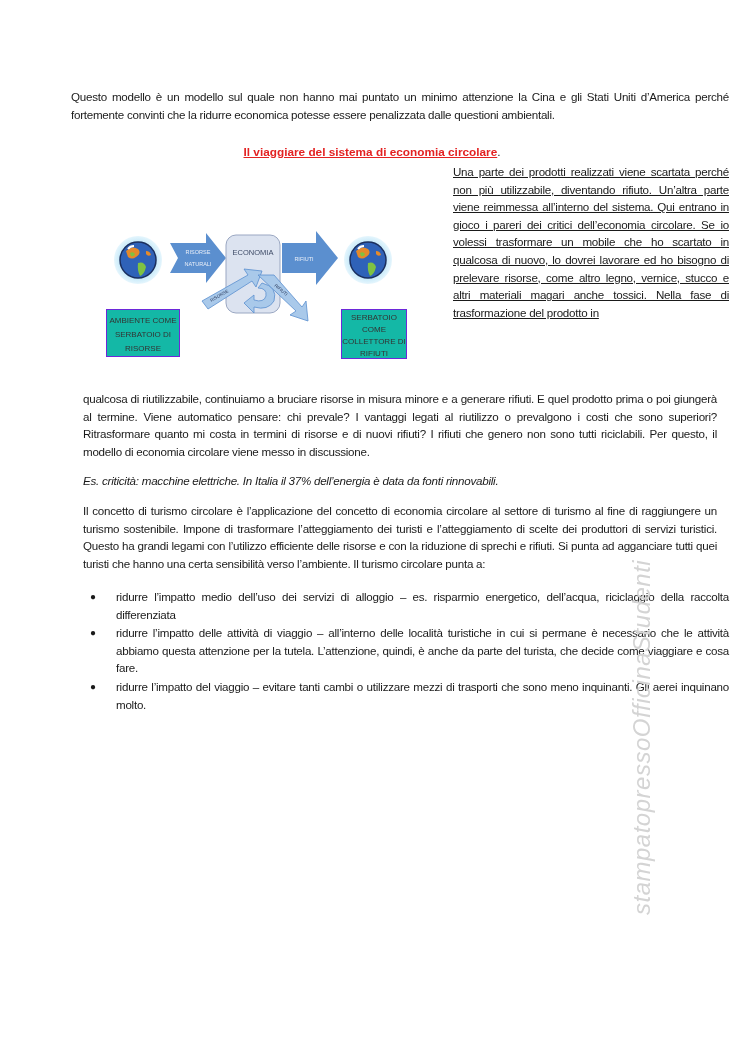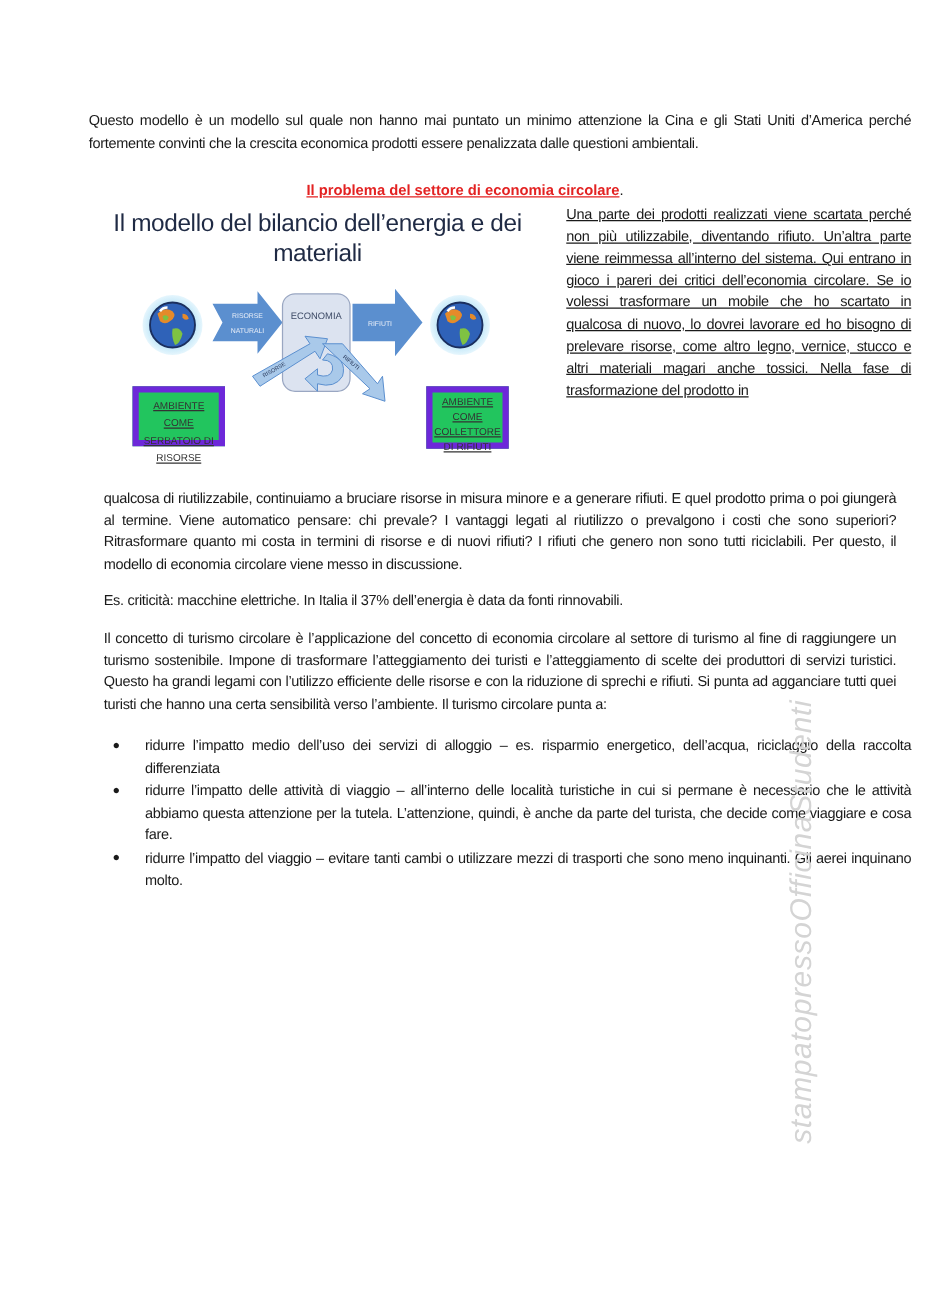--- a/index.html
+++ b/index.html
@@ -14,40 +14,39 @@
   .heading .dot { color: #1a1a1a; font-weight: normal; }
   .sidecol { position: absolute; left: 453px; top: 163px; width: 276px; text-decoration: underline; }
   .flowcont { position: absolute; left: 71px; top: 378px; width: 658px; }
   .flowcont p { margin: 12px; }
   .bullets { position: absolute; left: 90px; top: 588px; width: 639px; margin: 0; padding: 0; list-style: none; }
   .bullets li { position: relative; padding-left: 26px; margin-bottom: 1px; }
   .bullets .bul { position: absolute; left: 0; top: 0; font-size: 10px; }
   .figure { position: absolute; left: 66px; top: 163px; width: 376px; height: 200px; }
   .fig-title { position: absolute; left: 0; top: 4px; width: 376px; text-align: center;
                font-size: 19.5px; line-height: 24px; color: #1f2a44; letter-spacing: -0.3px; }
-  .box { position: absolute; background: #22c55e; border: 5px solid #6d28d9;
-         font-size: 8px; line-height: 14px; text-align: center; color: #333; text-decoration: underline; }
+  .box { position: absolute; background: #14b8a6; border: 1px solid #6d28d9;
+         font-size: 8px; line-height: 14px; text-align: center; color: #333; }
   .watermark { position: absolute; left: 628px; top: 915px; transform: rotate(-90deg);
                transform-origin: 0 0; font-size: 24px; font-style: italic; color: #d4d4d4;
                white-space: nowrap; letter-spacing: 0.5px; }
 </style>
 </head>
 <body>
 
 <div class="page">
 
-  <p class="text p1" style="margin:0;">Questo modello è un modello sul quale non hanno mai puntato un minimo attenzione la Cina e gli Stati Uniti d’America perché fortemente convinti che la crescita economica prodotti essere penalizzata dalle questioni ambientali.</p>
+  <p class="text p1" style="margin:0;">Questo modello è un modello sul quale non hanno mai puntato un minimo attenzione la Cina e gli Stati Uniti d’America perché fortemente convinti che la ridurre economica potesse essere penalizzata dalle questioni ambientali.</p>
 
   <div class="heading">
-    <span class="t">Il problema del settore di economia circolare</span><span class="dot">.</span>
+    <span class="t">Il viaggiare del sistema di economia circolare</span><span class="dot">.</span>
   </div>
 
   <div class="figure">
     <div class="fig-title">
-      <div>Il modello del bilancio dell’energia e dei materiali</div>
     </div>
 
     <svg width="376" height="200" style="position:absolute;left:0;top:0;">
       <defs>
         <radialGradient id="globeGlow" cx="50%" cy="50%" r="50%">
           <stop offset="70%" stop-color="#bfe6f8"></stop>
           <stop offset="100%" stop-color="#e6f6fd"></stop>
         </radialGradient>
       </defs>
 
@@ -83,28 +82,28 @@
 
       <text x="132" y="91" font-size="5.5" fill="#e8eef8" text-anchor="middle" font-family="Liberation Sans, sans-serif">RISORSE</text>
       <text x="132" y="103" font-size="5.5" fill="#e8eef8" text-anchor="middle" font-family="Liberation Sans, sans-serif">NATURALI</text>
       <text x="187" y="92" font-size="7.5" fill="#3d4a66" text-anchor="middle" font-family="Liberation Sans, sans-serif">ECONOMIA</text>
       <text x="238" y="98" font-size="5.5" fill="#e8eef8" text-anchor="middle" font-family="Liberation Sans, sans-serif">RIFIUTI</text>
       <text x="154" y="134" font-size="4.5" fill="#2a3a5c" text-anchor="middle" transform="rotate(-30 154 134)" font-family="Liberation Sans, sans-serif">RISORSE</text>
       <text x="214" y="128" font-size="4.5" fill="#2a3a5c" text-anchor="middle" transform="rotate(40 214 128)" font-family="Liberation Sans, sans-serif">RIFIUTI</text>
     </svg>
 
     <div class="box" style="left:40px; top:146px; width:74px; height:48px; padding-top:4px; box-sizing:border-box;">AMBIENTE COME SERBATOIO DI RISORSE</div>
-    <div class="box" style="left:275px; top:146px; width:66px; height:50px; padding-top:2px; box-sizing:border-box; line-height:12px;">AMBIENTE COME COLLETTORE DI RIFIUTI</div>
+    <div class="box" style="left:275px; top:146px; width:66px; height:50px; padding-top:2px; box-sizing:border-box; line-height:12px;">SERBATOIO COME COLLETTORE DI RIFIUTI</div>
   </div>
 
   <p class="text sidecol" style="margin:0;">Una parte dei prodotti realizzati viene scartata perché non più utilizzabile, diventando rifiuto. Un’altra parte viene reimmessa all’interno del sistema. Qui entrano in gioco i pareri dei critici dell’economia circolare. Se io volessi trasformare un mobile che ho scartato in qualcosa di nuovo, lo dovrei lavorare ed ho bisogno di prelevare risorse, come altro legno, vernice, stucco e altri materiali magari anche tossici. Nella fase di trasformazione del prodotto in</p>
 
   <div class="text flowcont">
     <p>qualcosa di riutilizzabile, continuiamo a bruciare risorse in misura minore e a generare rifiuti. E quel prodotto prima o poi giungerà al termine. Viene automatico pensare: chi prevale? I vantaggi legati al riutilizzo o prevalgono i costi che sono superiori? Ritrasformare quanto mi costa in termini di risorse e di nuovi rifiuti? I rifiuti che genero non sono tutti riciclabili. Per questo, il modello di economia circolare viene messo in discussione.</p>
-    <p style="text-align:left;">Es. criticità: macchine elettriche. In Italia il 37% dell’energia è data da fonti rinnovabili.</p>
+    <p style="text-align:left;font-style:italic;">Es. criticità: macchine elettriche. In Italia il 37% dell’energia è data da fonti rinnovabili.</p>
     <p>Il concetto di turismo circolare è l’applicazione del concetto di economia circolare al settore di turismo al fine di raggiungere un turismo sostenibile. Impone di trasformare l’atteggiamento dei turisti e l’atteggiamento di scelte dei produttori di servizi turistici. Questo ha grandi legami con l’utilizzo efficiente delle risorse e con la riduzione di sprechi e rifiuti. Si punta ad agganciare tutti quei turisti che hanno una certa sensibilità verso l’ambiente. Il turismo circolare punta a:</p>
   </div>
 
   <ul class="text bullets">
     <li><span class="bul">●</span><span>ridurre l’impatto medio dell’uso dei servizi di alloggio – es. risparmio energetico, dell’acqua, riciclaggio della raccolta differenziata</span></li>
     <li><span class="bul">●</span><span>ridurre l’impatto delle attività di viaggio – all’interno delle località turistiche in cui si permane è necessario che le attività abbiamo questa attenzione per la tutela. L’attenzione, quindi, è anche da parte del turista, che decide come viaggiare e cosa fare.</span></li>
     <li><span class="bul">●</span><span>ridurre l’impatto del viaggio – evitare tanti cambi o utilizzare mezzi di trasporti che sono meno inquinanti. Gli aerei inquinano molto.</span></li>
   </ul>
 
   <div class="watermark">stampatopressoOfficinaStudenti</div>

